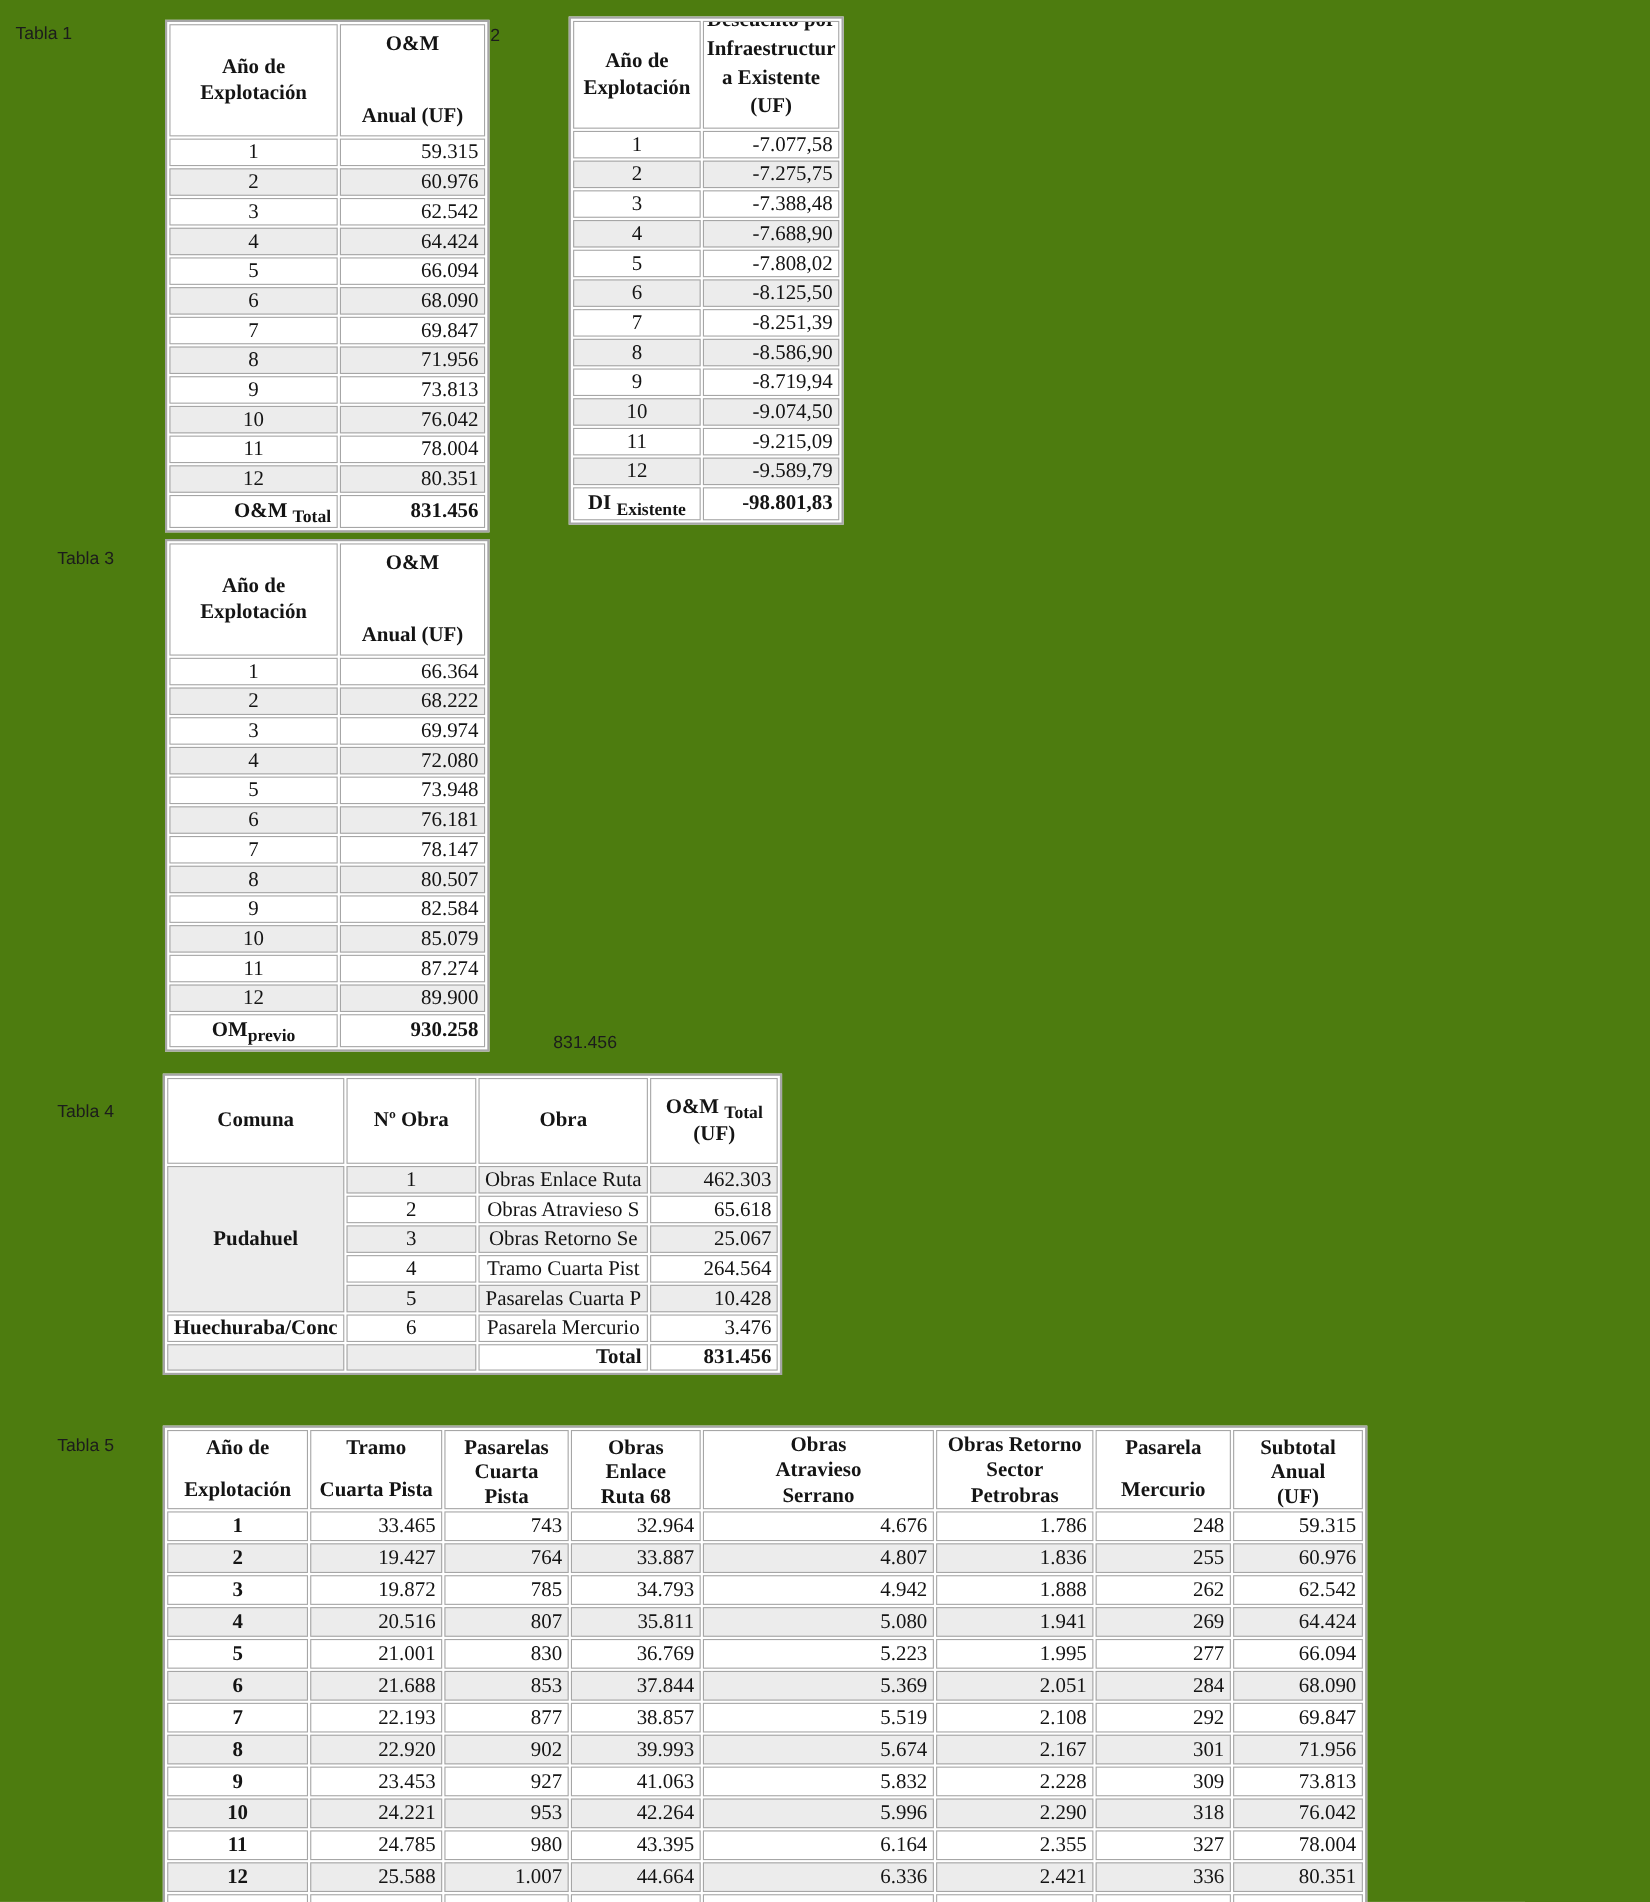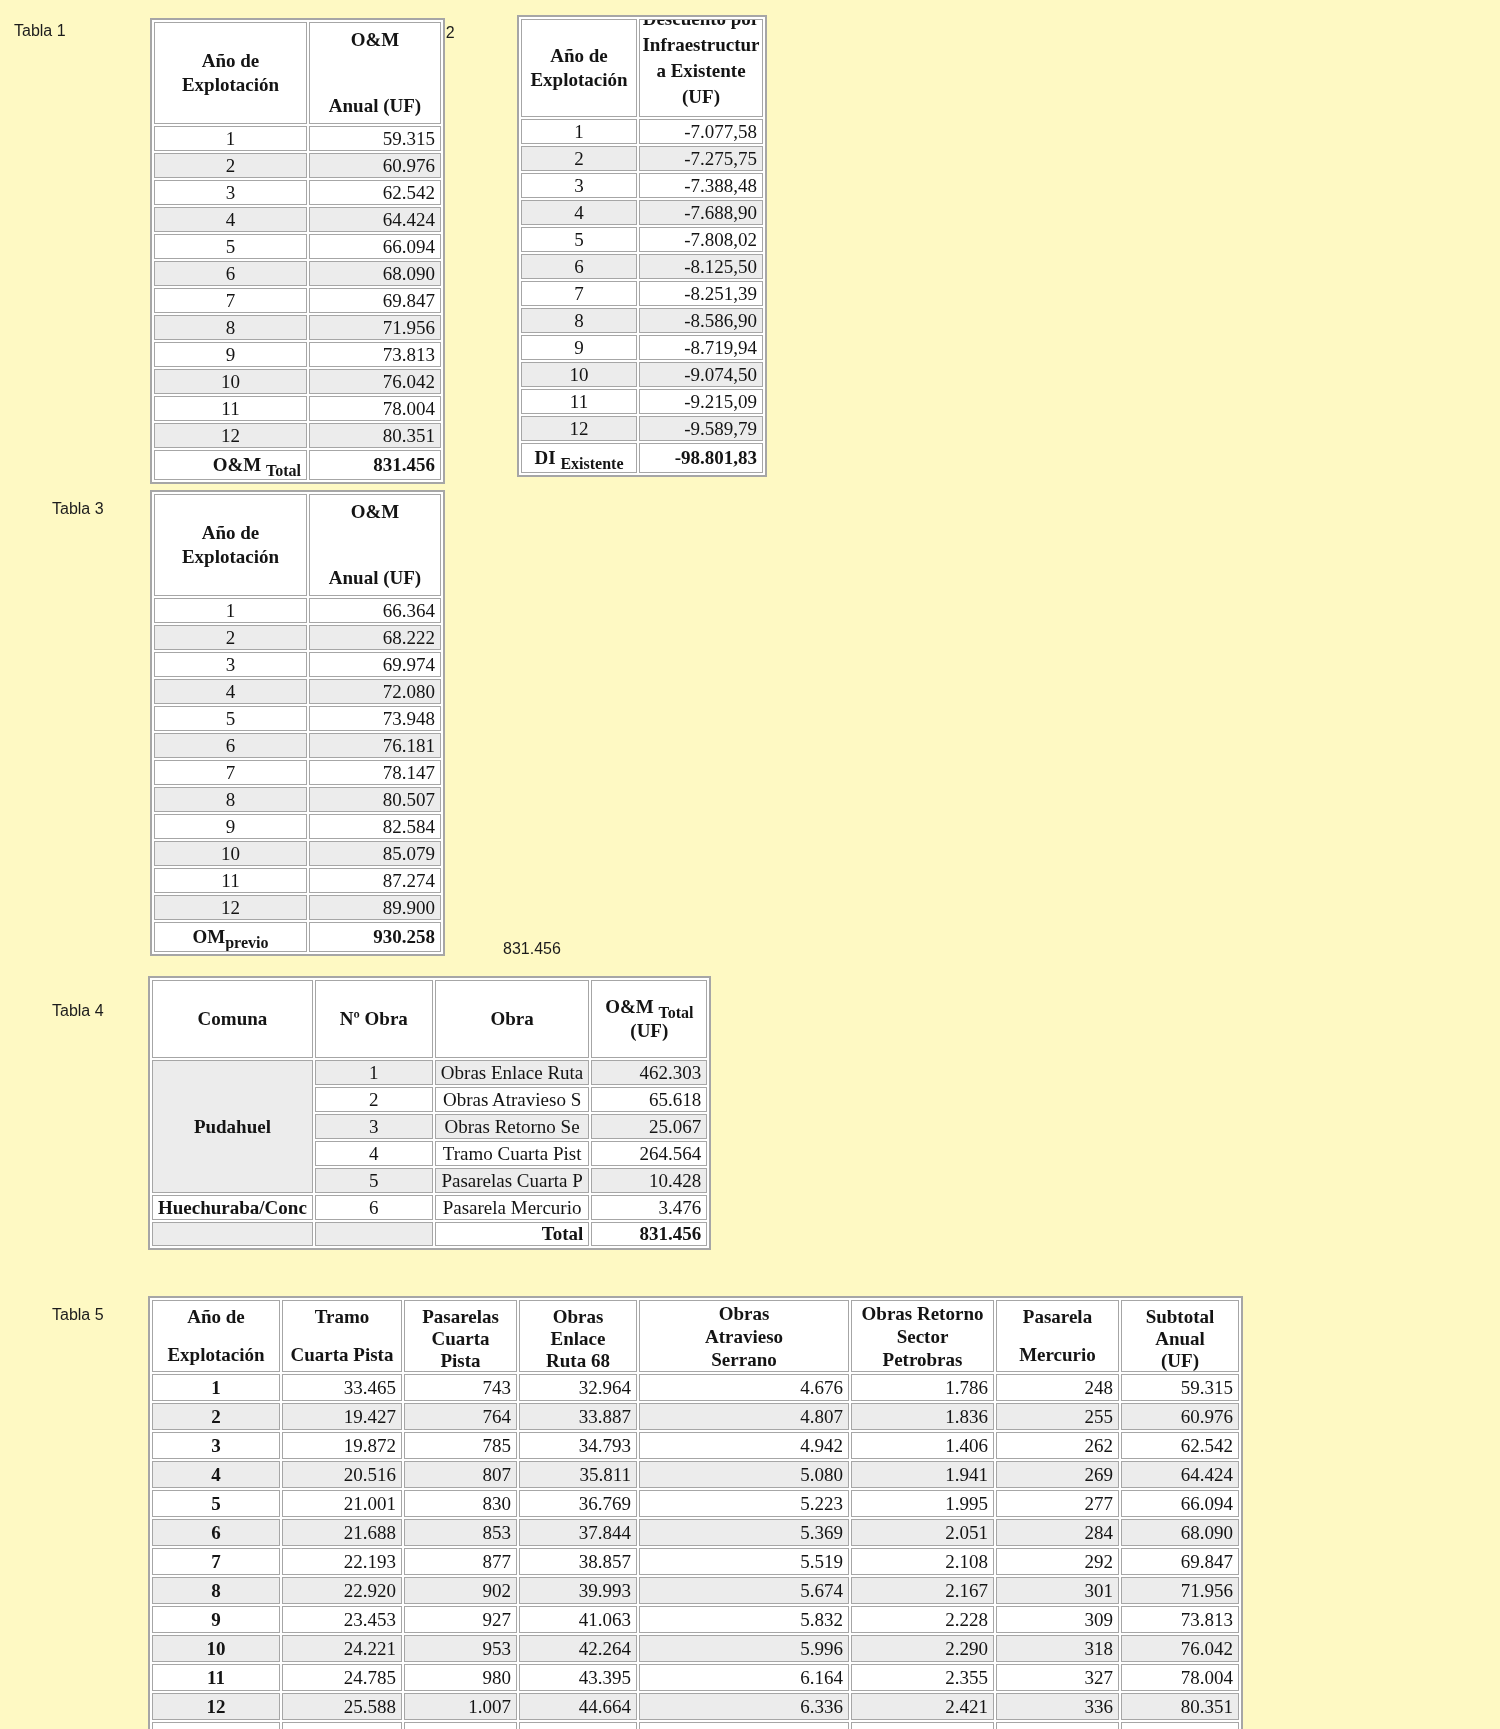--- a/index.html
+++ b/index.html
@@ -1,16 +1,16 @@
 <!DOCTYPE html>
 <html><head>
 <meta charset="utf-8">
 <style>
   html,body{margin:0;padding:0;background:#ffffff;}
-  .page{position:relative;width:1500px;height:1729px;background:#fef9c3;
+  .page{position:relative;width:1500px;height:1729px;background:#4d7c0f;
         font-family:"Liberation Serif",serif;color:#141414;overflow:hidden;}
   .tbl-label,.float-num{position:absolute;font-family:"Liberation Sans",sans-serif;
         font-size:16px;color:#1c1c1c;white-space:nowrap;}
   table.tbl{position:absolute;border-collapse:separate;border-spacing:2px;
         background:#ffffff;border:2px solid #a6a6a6;table-layout:fixed;}
   .tbl th,.tbl td{border:1px solid #a6a6a6;box-sizing:border-box;
         font-size:19px;padding:0 5px;overflow:hidden;background:#ffffff;}
   .tbl th{font-weight:bold;text-align:center;vertical-align:middle;}
   .tbl td{vertical-align:middle;height:25px;}
   .t-year th{height:102px;}
@@ -427,21 +427,21 @@
           <td class="num gray">1.836</td>
           <td class="num gray">255</td>
           <td class="num gray">60.976</td>
         </tr>
         <tr>
           <td class="ctr bold">3</td>
           <td class="num">19.872</td>
           <td class="num">785</td>
           <td class="num">34.793</td>
           <td class="num">4.942</td>
-          <td class="num">1.406</td>
+          <td class="num">1.888</td>
           <td class="num">262</td>
           <td class="num">62.542</td>
         </tr>
         <tr>
           <td class="ctr bold gray">4</td>
           <td class="num gray">20.516</td>
           <td class="num gray">807</td>
           <td class="num gray">35.811</td>
           <td class="num gray">5.080</td>
           <td class="num gray">1.941</td>

